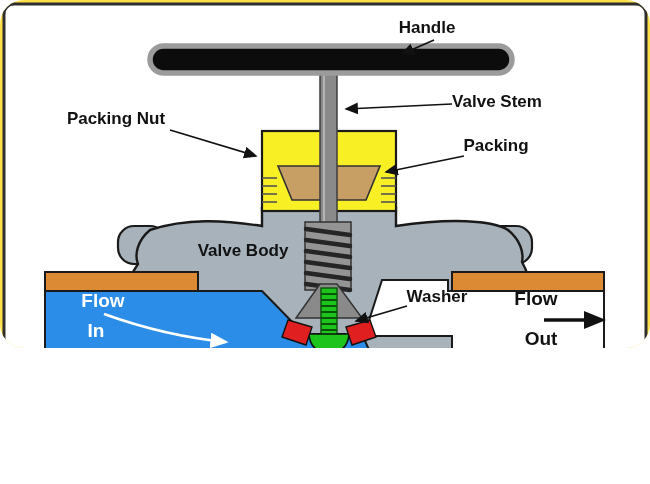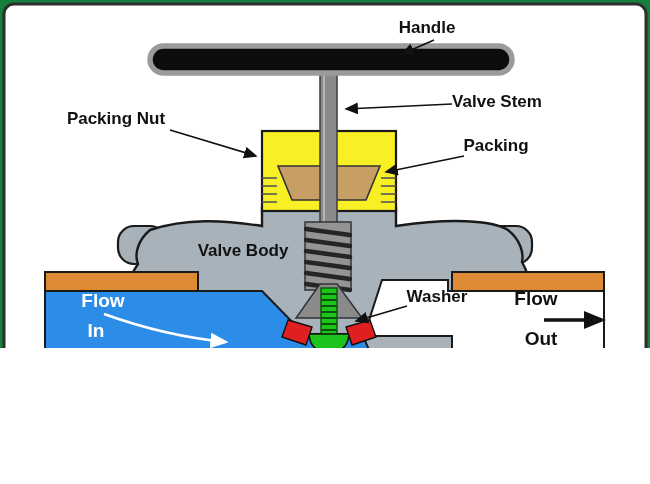--- a/index.html
+++ b/index.html
@@ -1,16 +1,16 @@
 <!DOCTYPE html>
 <html><head>
 <meta charset="utf-8">
 <style>
   html,body{margin:0;padding:0;background:#fff;}
-  .stage{width:650px;height:348px;position:relative;background:#15803d;overflow:hidden;}
+  .stage{width:650px;height:348px;position:relative;background:#fde047;overflow:hidden;border-radius:24px;}
   svg{display:block;}
   text{font-family:"Liberation Sans",sans-serif;}
   .lbl{font-weight:700;font-size:17px;fill:#111;}
   .flow{font-weight:700;font-size:19px;fill:#111;}
   .flow-in{fill:#ffffff;}
 </style>
 </head>
 <body>
 
 <div class="stage">

